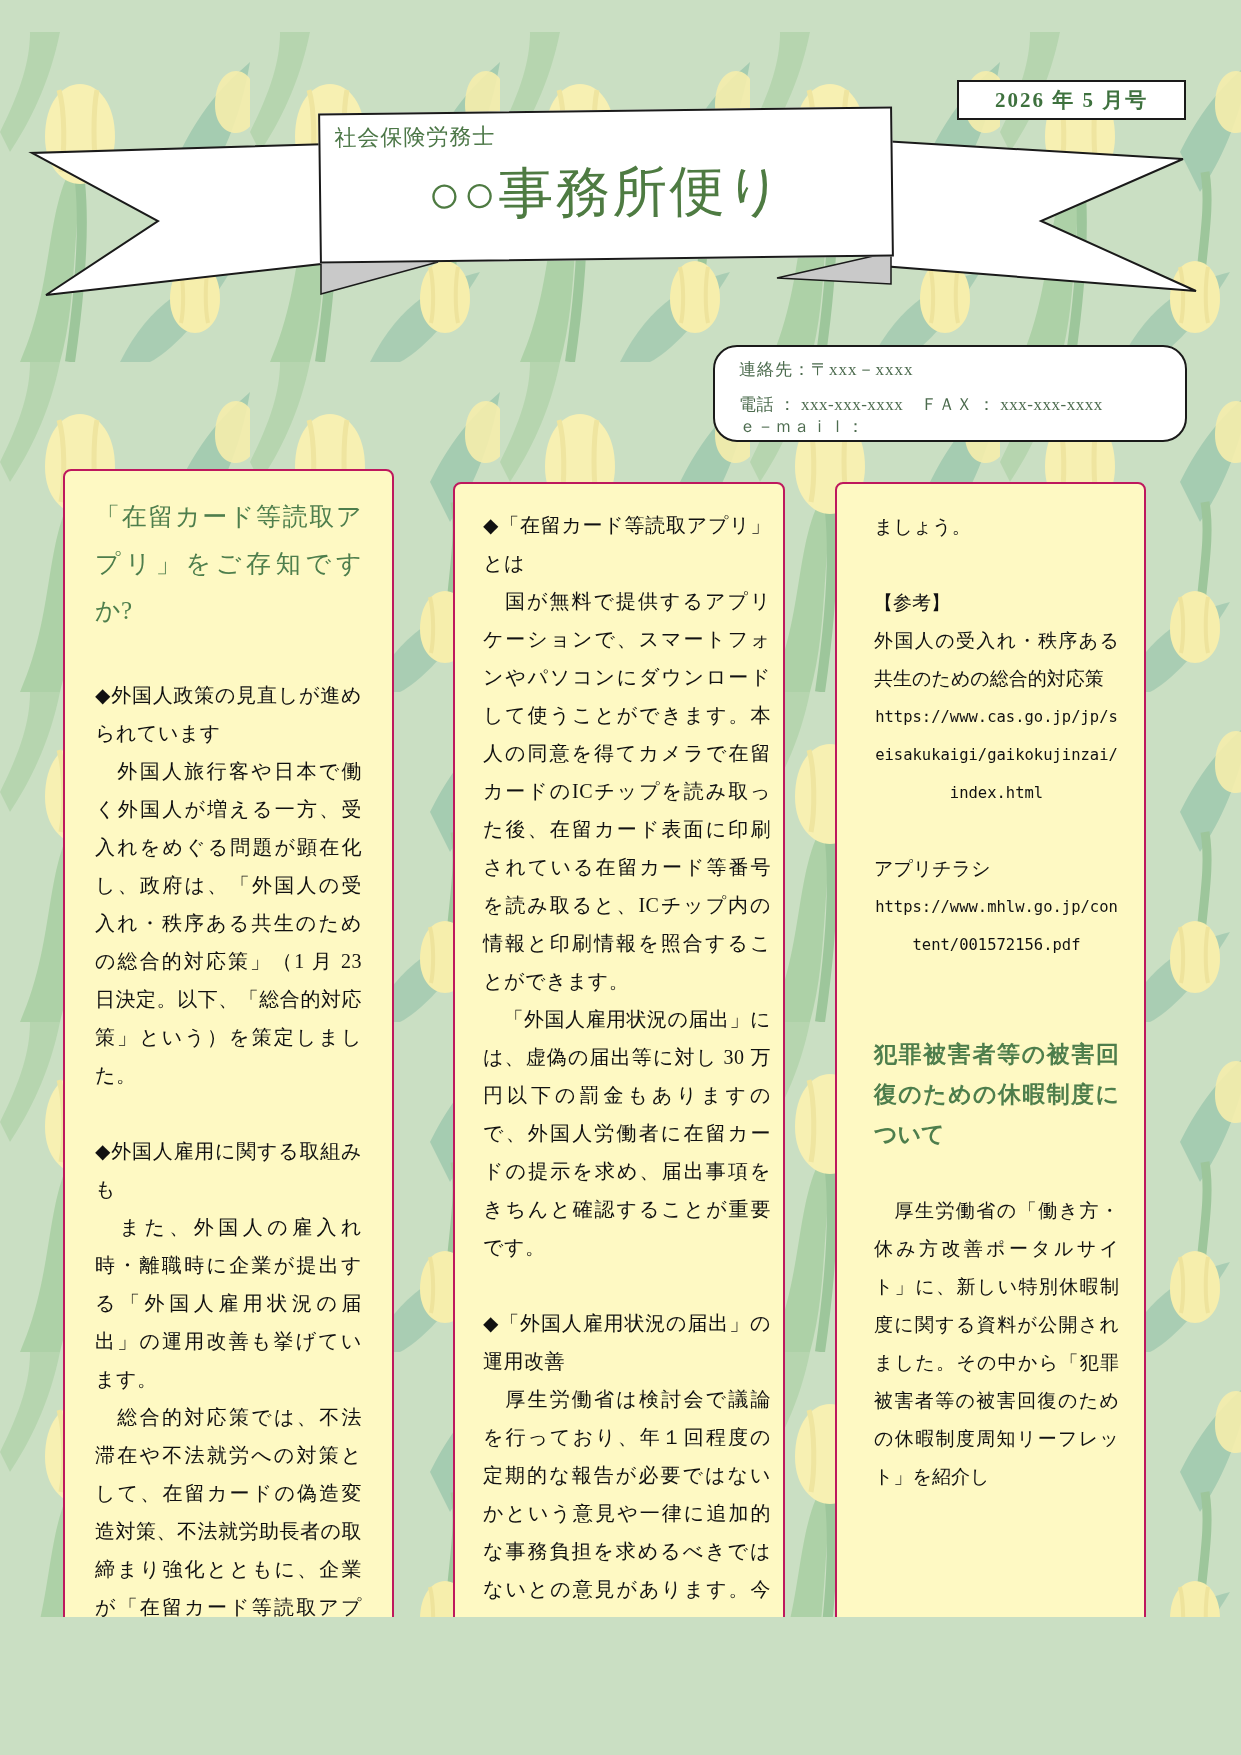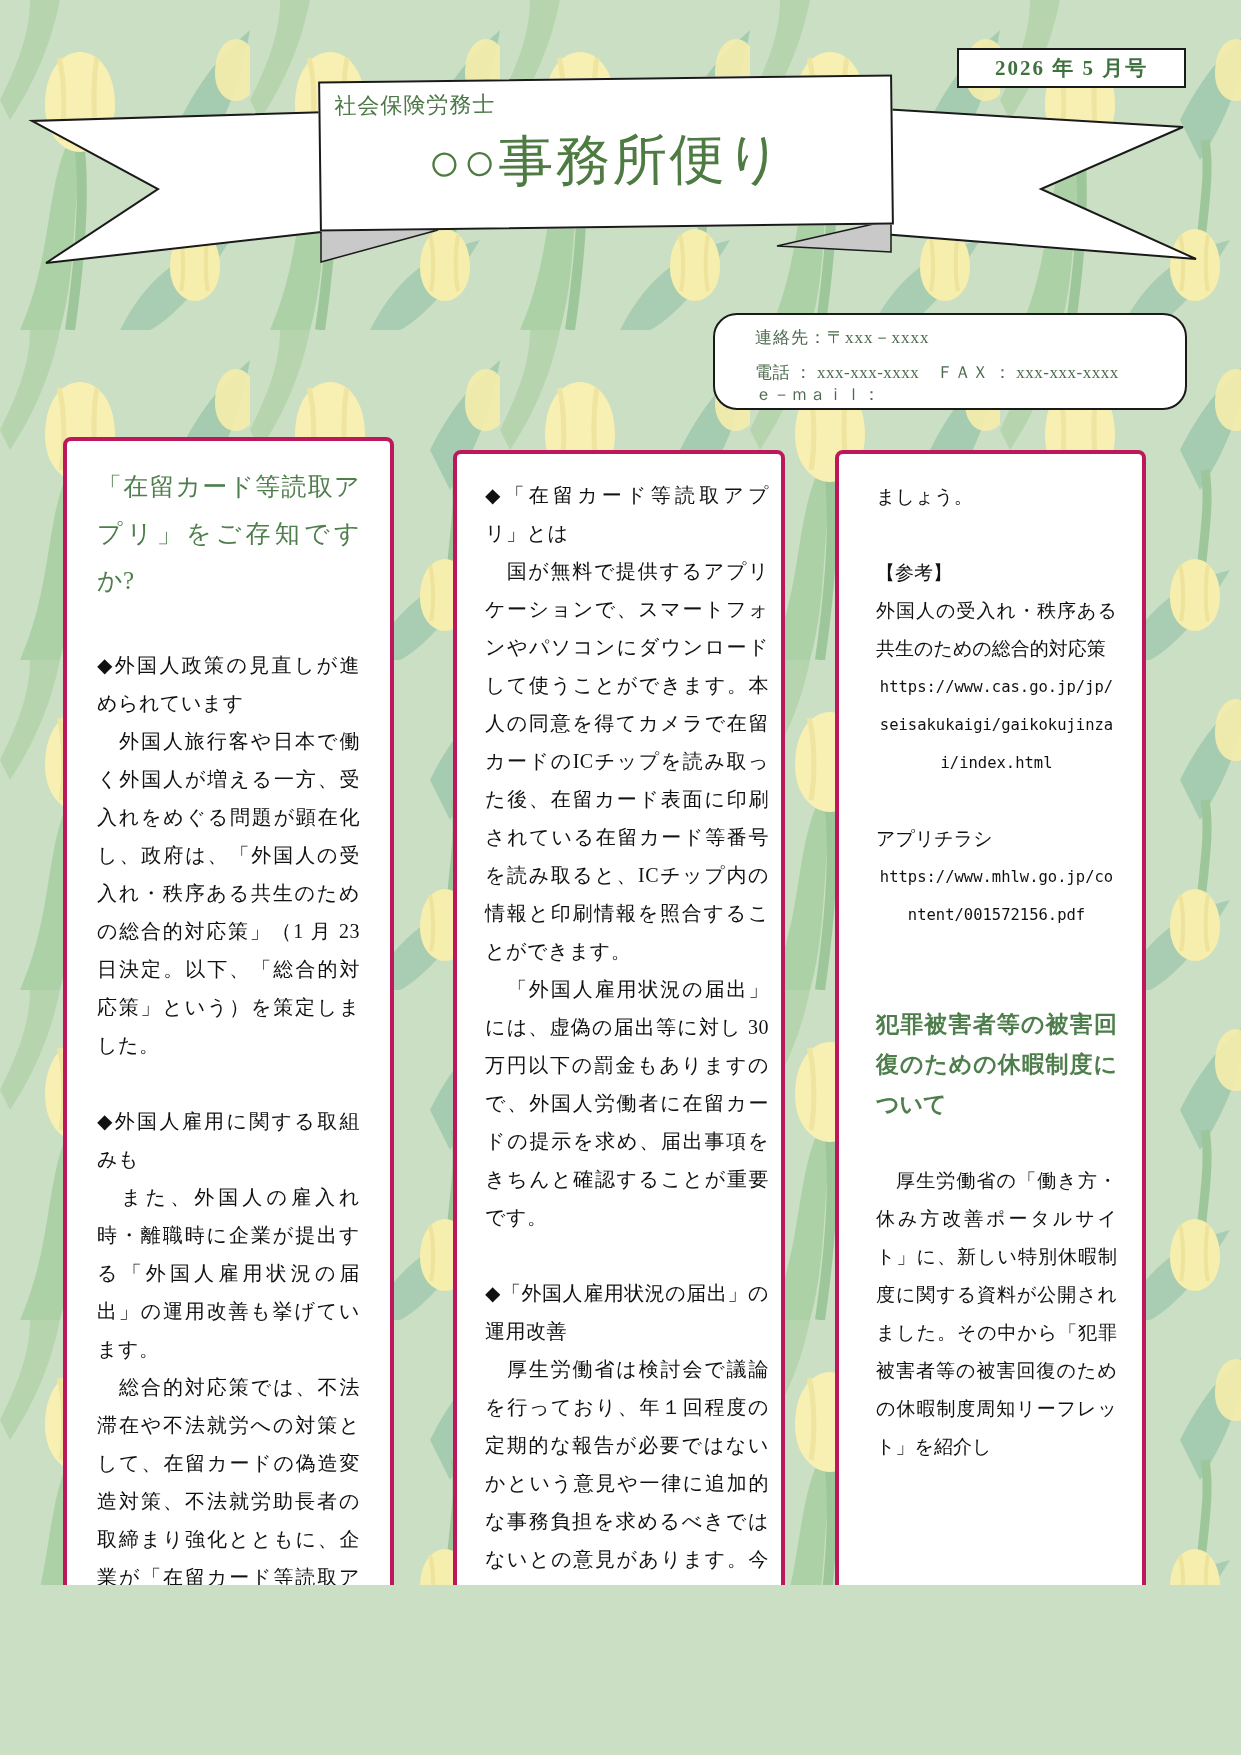--- a/index.html
+++ b/index.html
@@ -1,18 +1,18 @@
 <!DOCTYPE html>
 <html lang="ja"><head>
 <meta charset="utf-8">
 <style>
   html,body{margin:0;padding:0;background:#cadfc3;}
   .page{
     position:relative;width:1241px;height:1585px;overflow:hidden;
-    font-family:"Liberation Serif","DejaVu Serif",serif;color:#111;
+    font-family:"Liberation Serif","DejaVu Serif",serif;color:#111;margin-top:32px;
   }
   .bg-svg{position:absolute;left:0;top:0;width:1241px;height:1755px;display:block;}
 
   
   .issue-badge{
     position:absolute;left:957px;top:48px;width:229px;height:40px;
     background:#ffffff;border:2px solid #1a1a1a;box-sizing:border-box;
     display:flex;align-items:center;justify-content:center;
   }
   .issue-badge span{color:#3e713e;font-weight:bold;font-size:21px;letter-spacing:2px;}
@@ -28,29 +28,29 @@
     color:#4c7747;font-size:22px;padding:8px 0 0 14px;letter-spacing:1px;
   }
   .title-panel .main-title{
     color:#4e7b42;font-size:55px;text-align:center;margin-top:6px;letter-spacing:2px;
   }
 
   
   .contact-box{
     position:absolute;left:713px;top:313px;width:474px;height:97px;
     background:#ffffff;border:2px solid #1a1a1a;border-radius:24px;box-sizing:border-box;
-    padding:14px 20px 0 40px;color:#4c6b4e;font-size:17px;line-height:1.1;
+    padding:14px 20px 0 24px;color:#4c6b4e;font-size:17px;line-height:1.1;
   }
   .contact-box .c-line1{margin-bottom:16px;letter-spacing:1px;}
   .contact-box .c-line2{margin-bottom:4px;letter-spacing:0.5px;}
   .contact-box .c-line3{letter-spacing:1px;}
 
   
   .textbox{
-    position:absolute;background:#ffffff;border:4px solid #be185d;
+    position:absolute;background:#fef9c3;border:2px solid #be185d;
     border-radius:8px;box-sizing:border-box;overflow:hidden;
   }
   .box1{left:63px;top:437px;width:331px;height:1258px;padding:22px 30px 0 30px;}
   .box2{left:453px;top:450px;width:332px;height:1245px;padding:22px 12px 0 28px;}
   .box3{left:835px;top:450px;width:311px;height:1245px;padding:24px 25px 0 37px;}
 
   .col-heading{
     margin:0 0 42px 0;font-weight:normal;
     color:#4e7e4c;font-size:25px;line-height:47px;letter-spacing:0.5px;
     text-align:justify;

